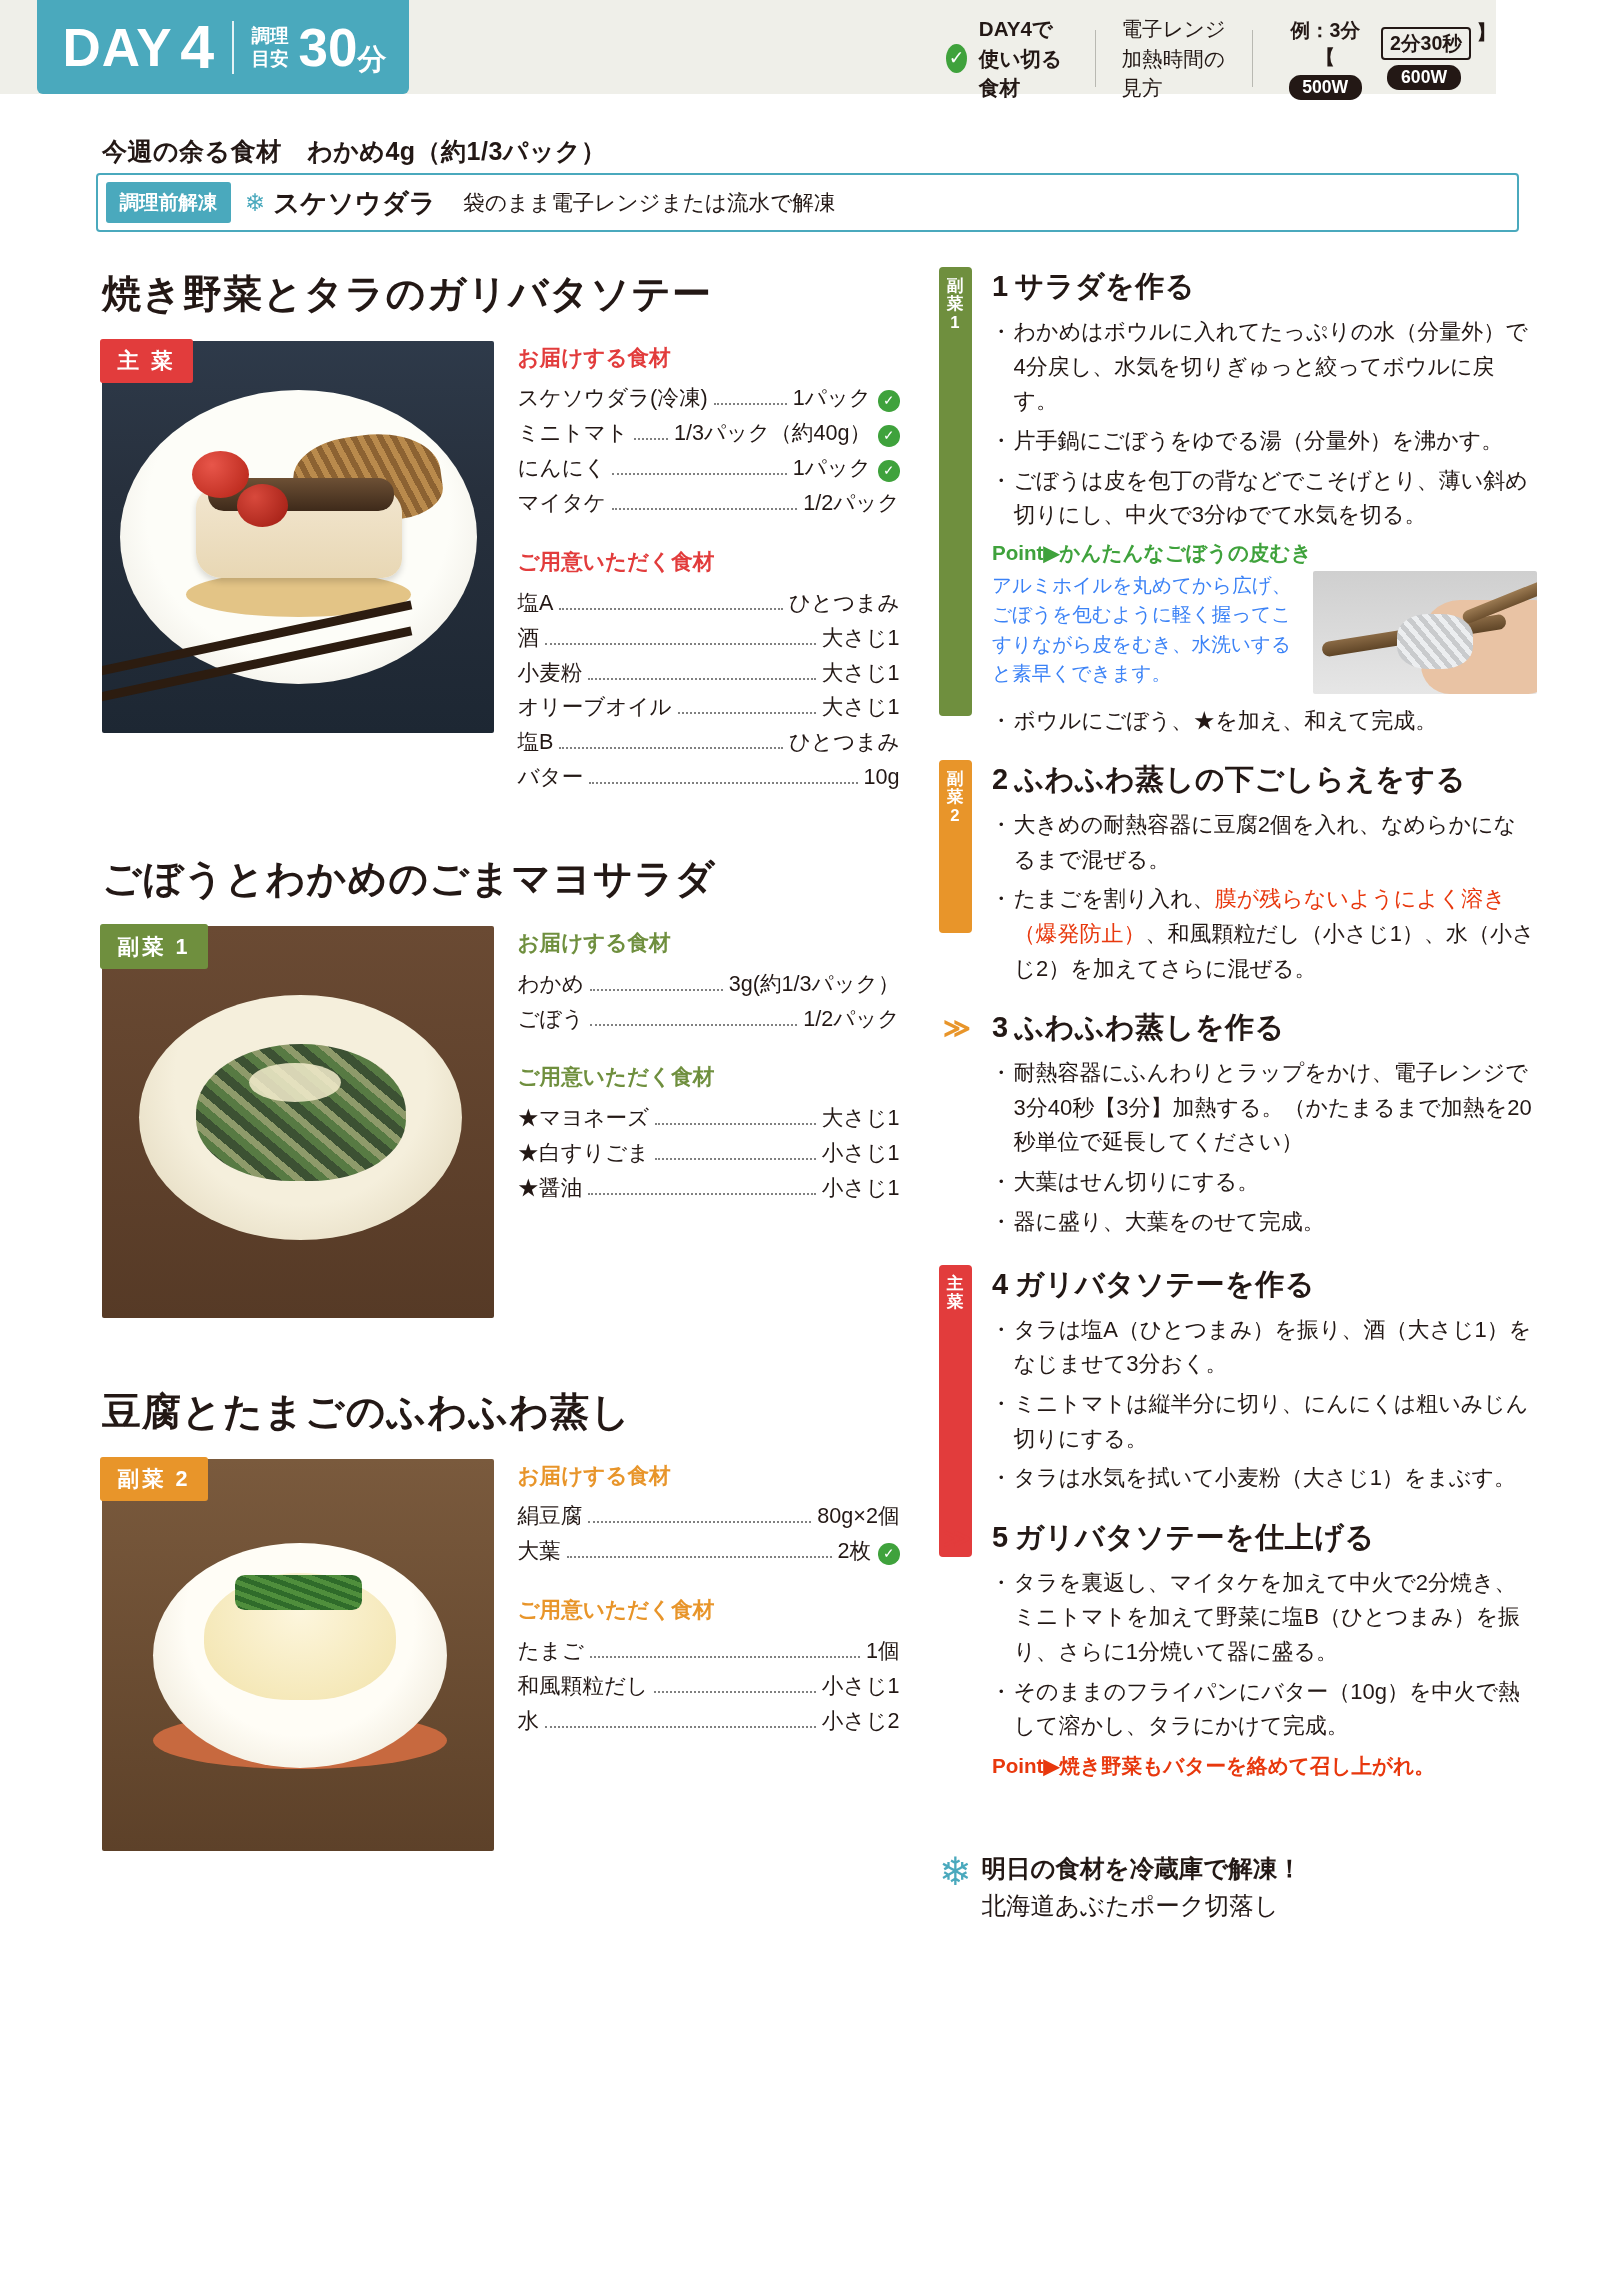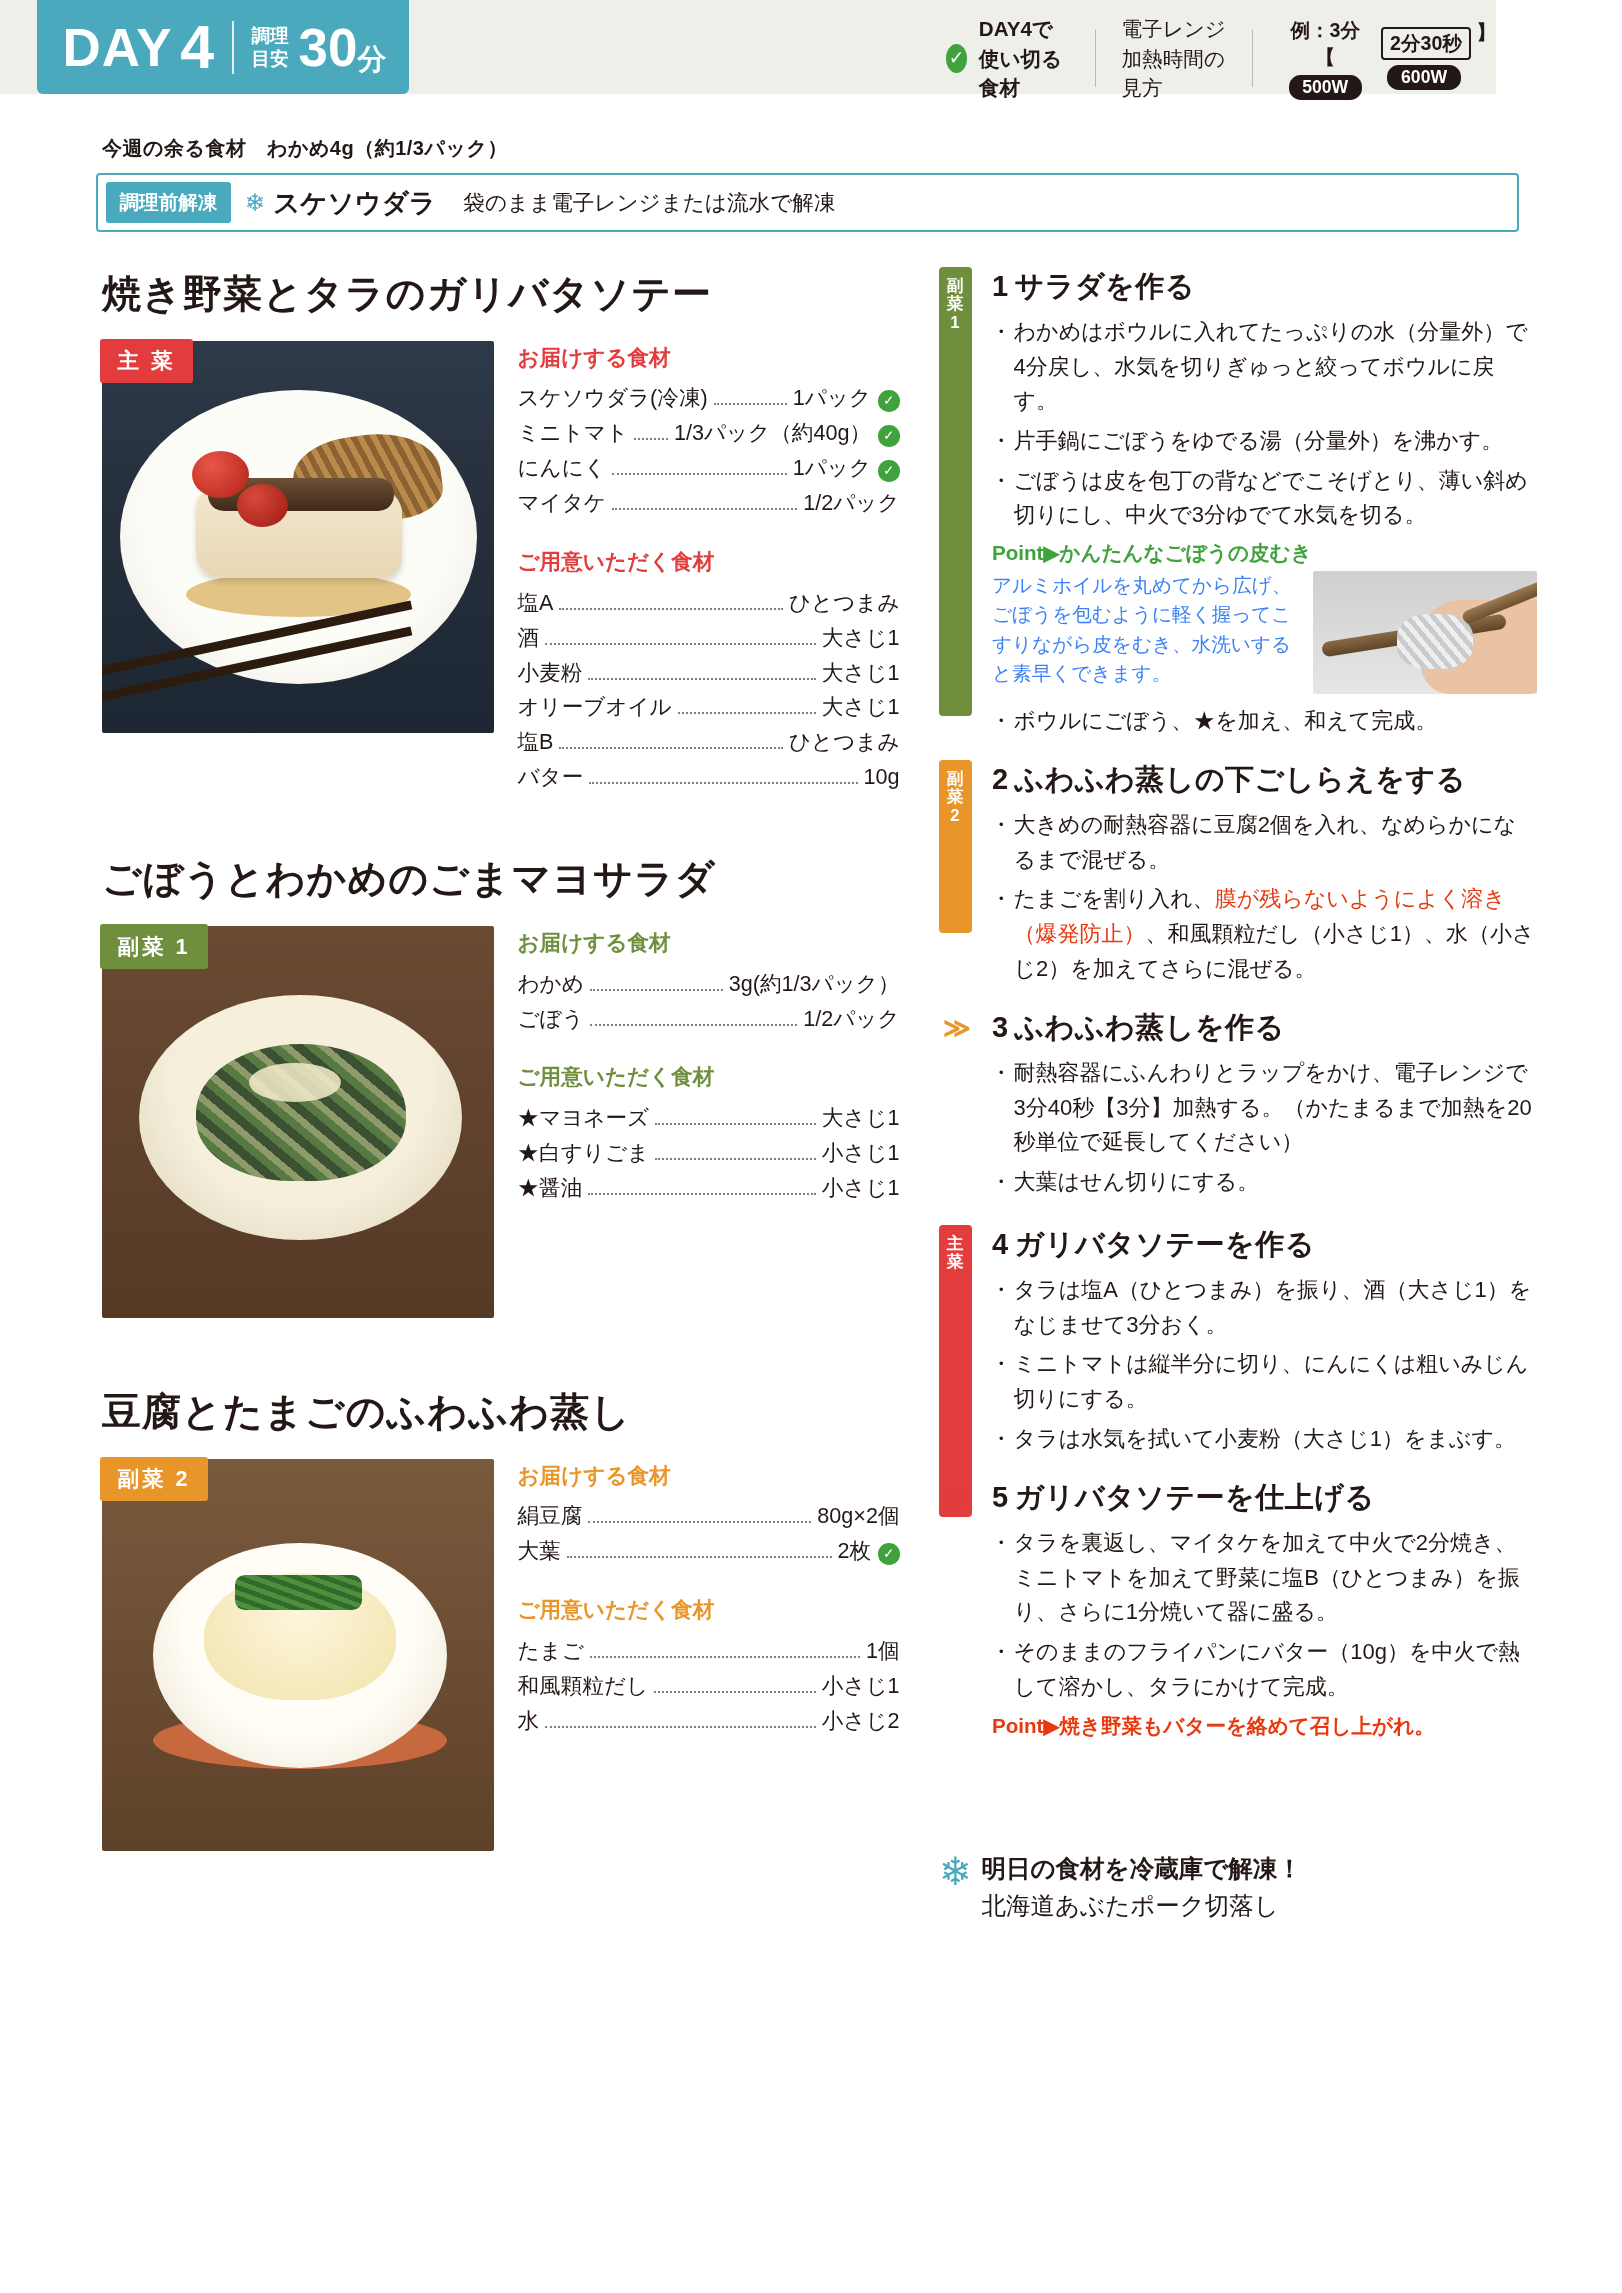--- a/index.html
+++ b/index.html
@@ -56,21 +56,21 @@
   }
   .watt-btn {
     display:inline-block; background:#231815; color:#fff; font-size:17.6px; font-weight:bold;
     border-radius:11.8px; padding:2px 13.7px; margin-top:4.9px;
   }
   .watt-col { text-align:center; margin-left:9.8px; }
 
   
   .leftover {
     position:absolute; top:135px; left:102px;
-    font-size:20px; font-weight:bold; letter-spacing:0.5px;
+    font-size:25px; font-weight:bold; letter-spacing:0.5px;
   }
   .thaw-bar {
     position:absolute; top:173px; left:96px; width:1419px; height:55px;
     border:2px solid #4aa9bd; border-radius:3.9px; display:flex; align-items:center;
     background:#fff;
   }
   .thaw-tag {
     background:#4aa9bd; color:#fff; font-size:19.6px; font-weight:bold;
     padding:6.9px 13.7px; margin-left:7.8px; border-radius:2.9px;
   }
@@ -451,20 +451,21 @@
     </div>
 
     <div class="step-group" style="margin-bottom:25.5px;">
       <div class="chev" style="color:#e8952a;top:3.9px;">≫</div>
       <div class="step-title">
         <span class="num">3</span><span>ふわふわ蒸しを作る</span>
       </div>
       <ul class="bullets">
         <li>耐熱容器にふんわりとラップをかけ、電子レンジで3分40秒【3分】加熱する。（かたまるまで加熱を20秒単位で延長してください）</li>
         <li>大葉はせん切りにする。</li>
+        <li>器に盛り、大葉をのせて完成。</li>
       </ul>
     </div>
 
     <div class="step-group" style="margin-bottom:21.6px;">
       <div class="rail" style="background:#e23c3c;height:282px;">
         <span>主 菜</span>
       </div>
       <div class="step-title">
         <span class="num">4</span><span>ガリバタソテーを作る</span>
       </div>

